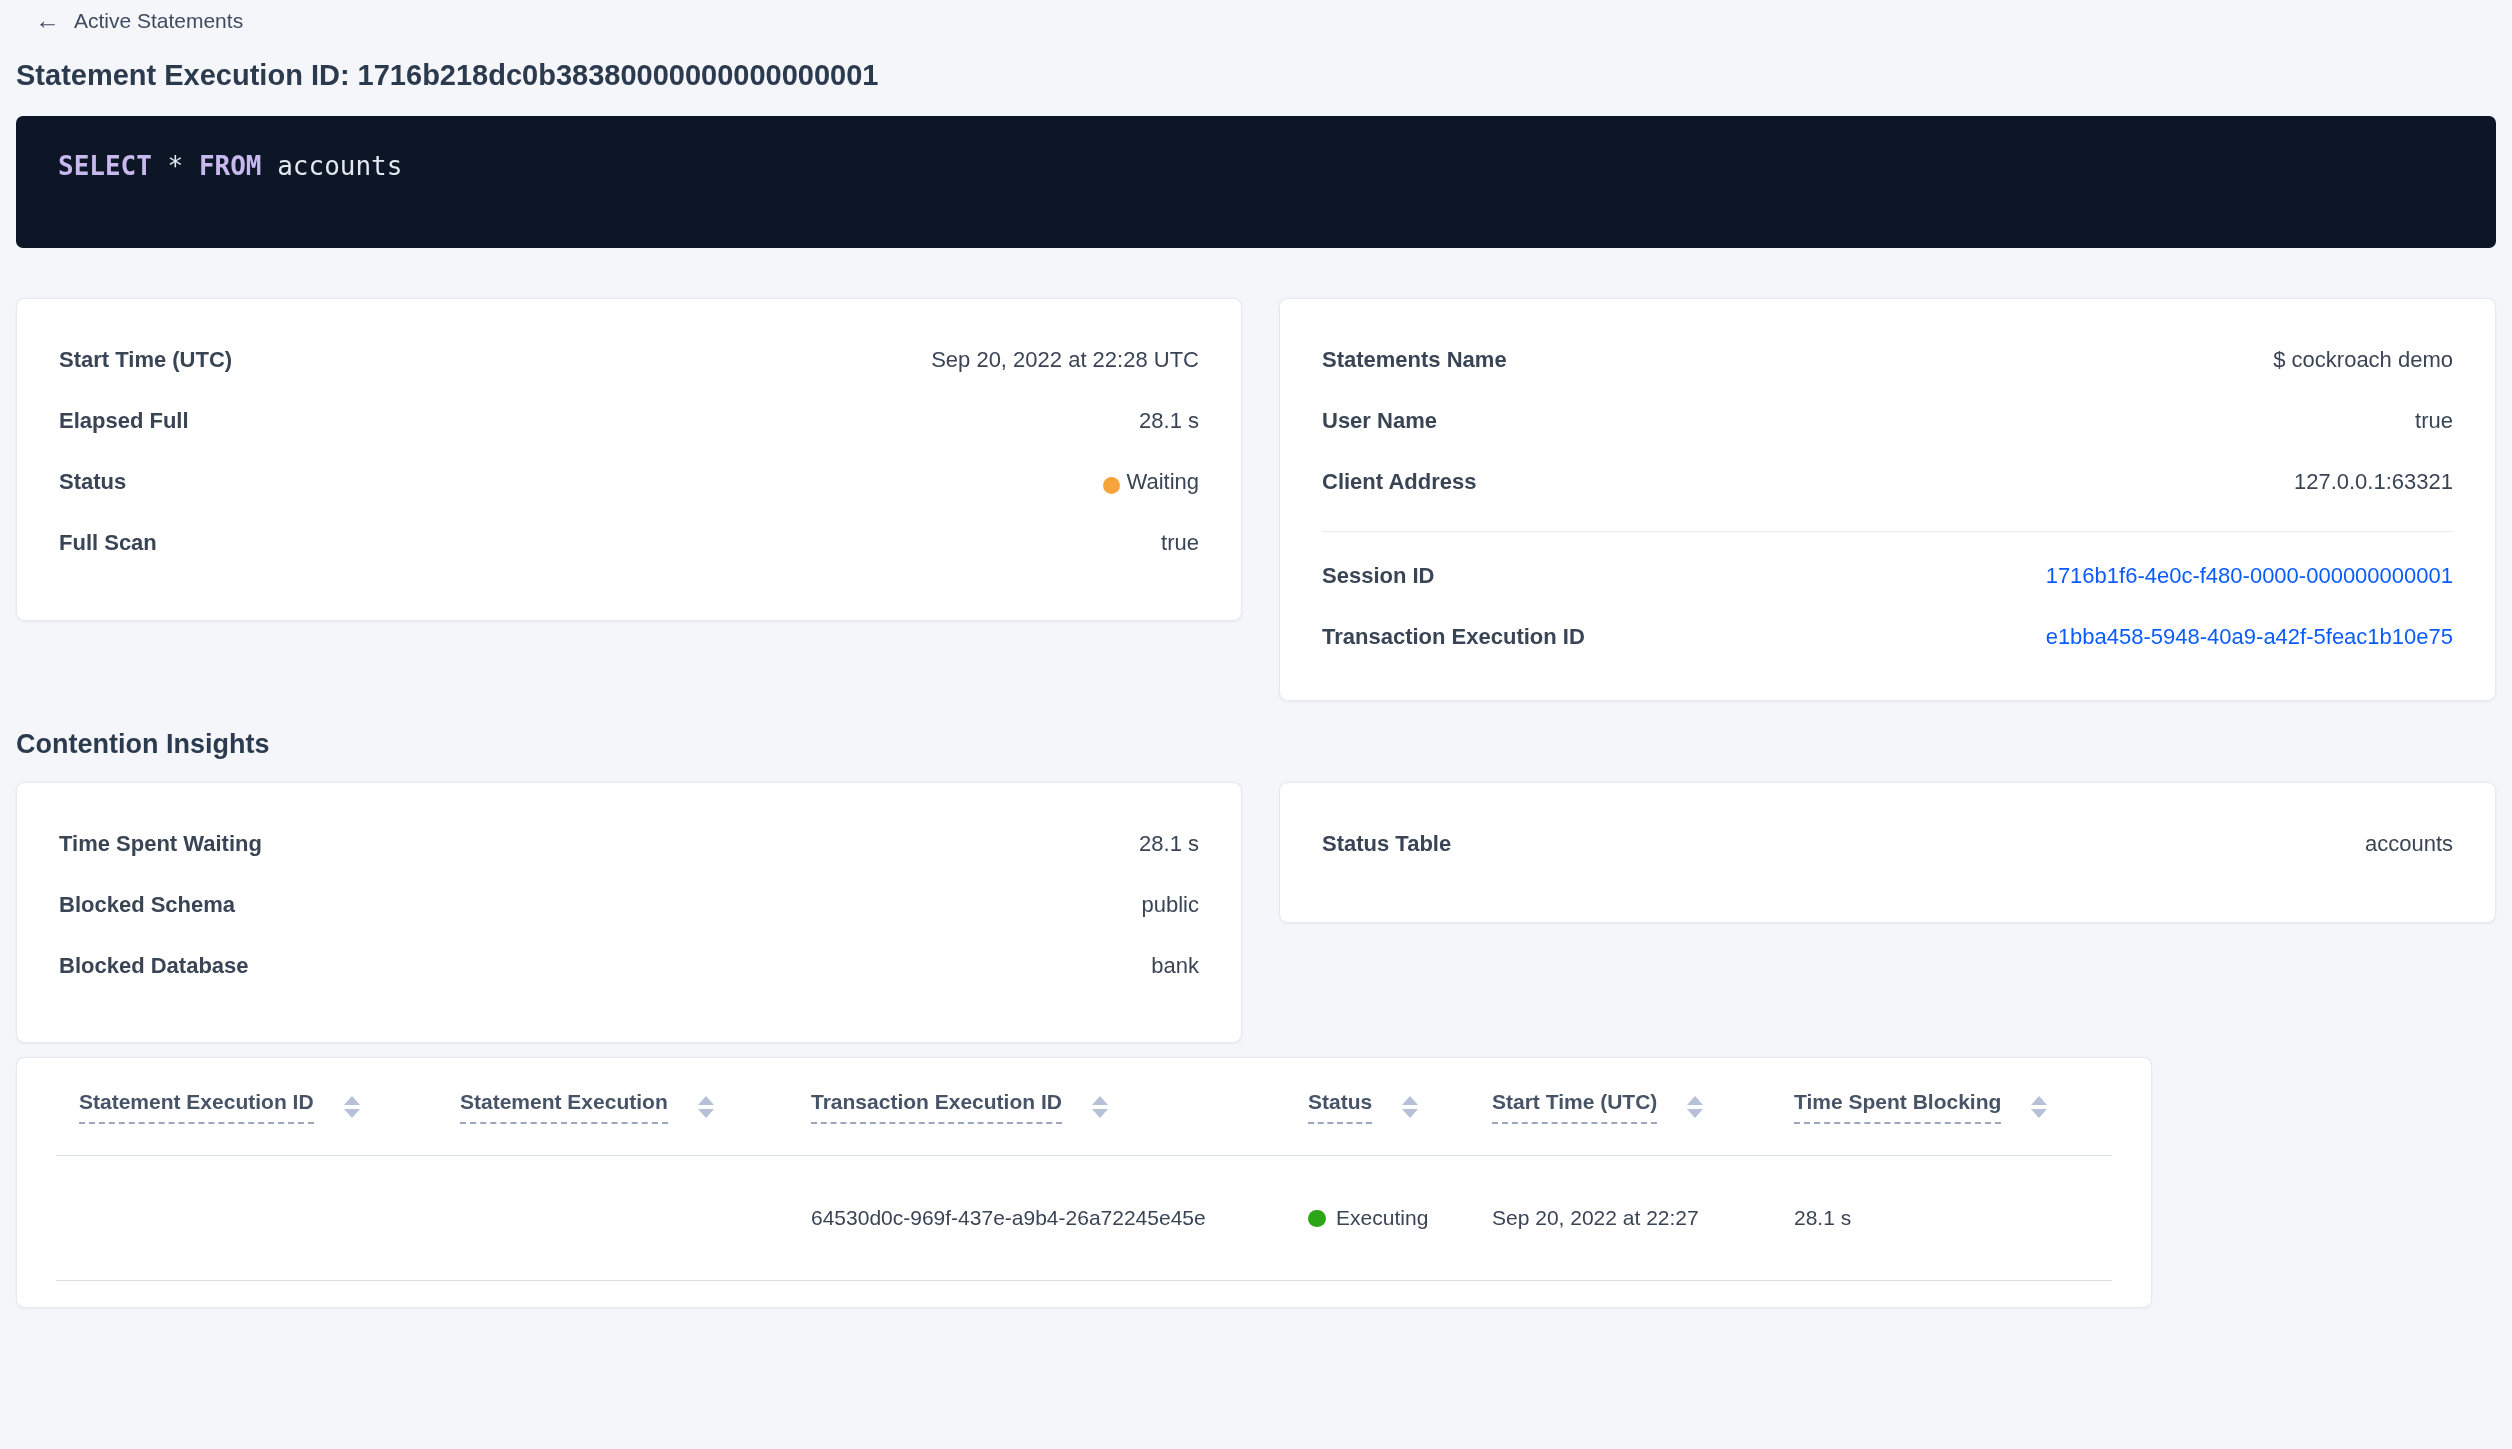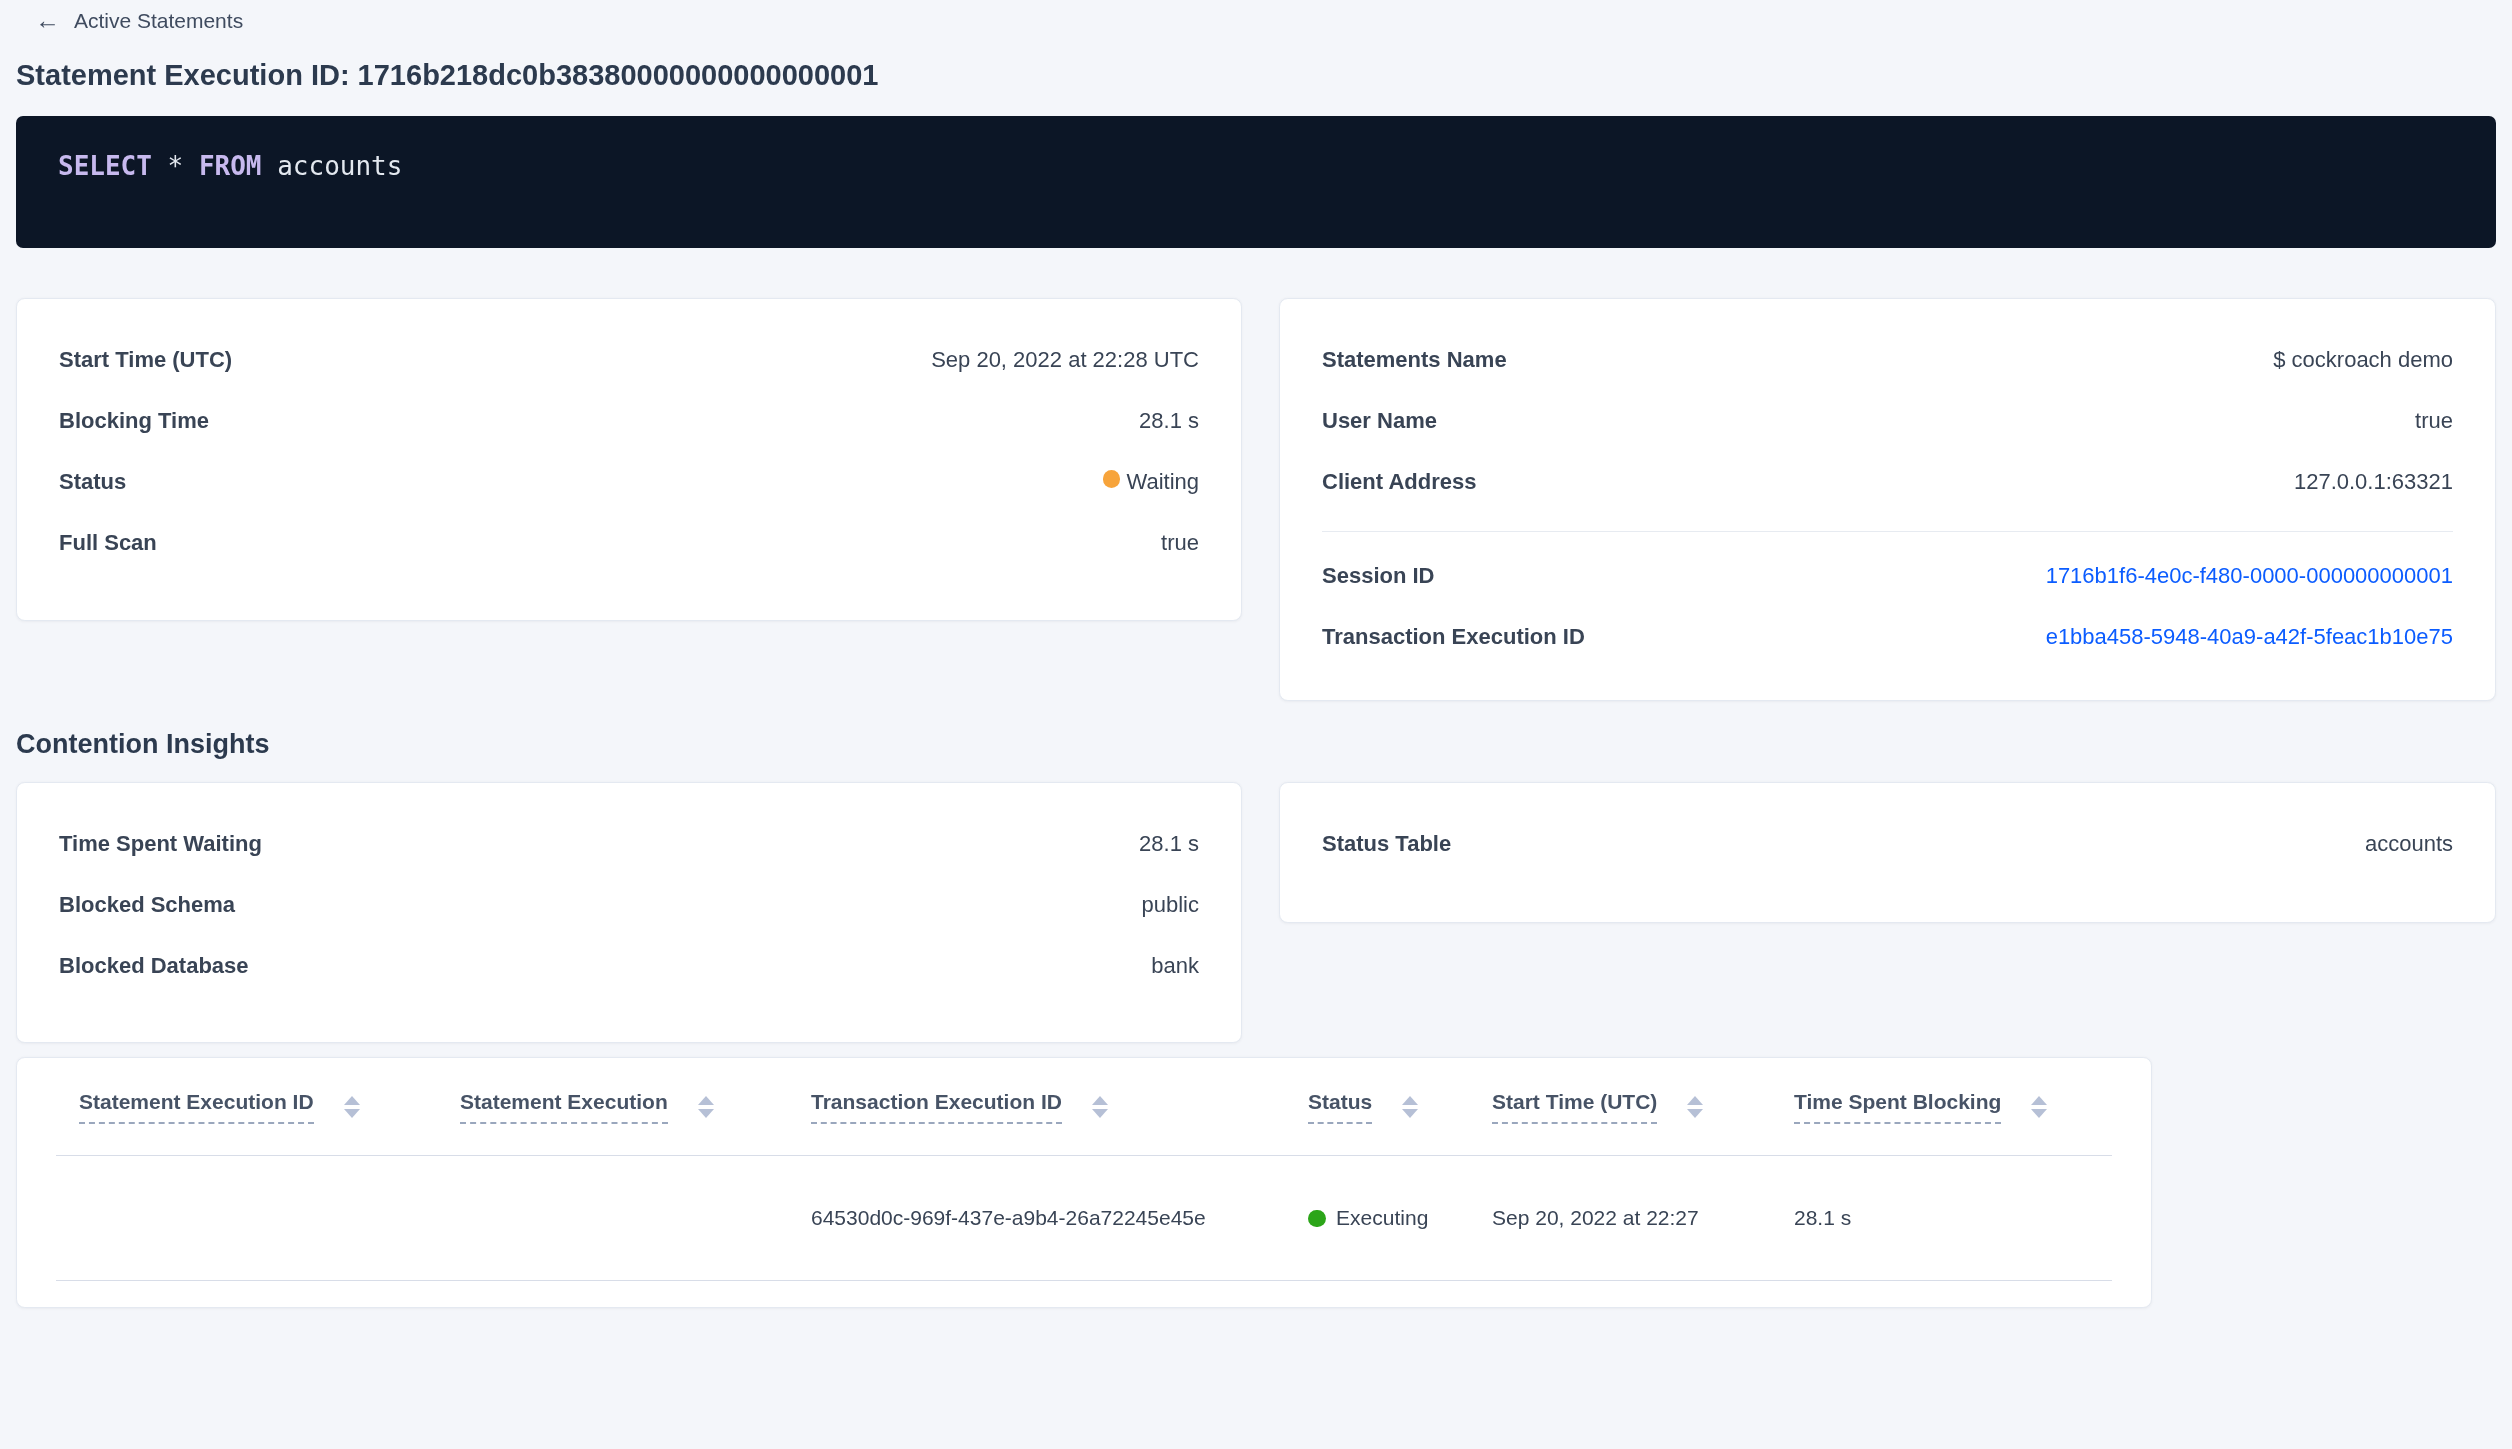--- a/index.html
+++ b/index.html
@@ -37,21 +37,21 @@
   .card.h368{height:323px;}
   .card.h459{height:403px;}
   .card.h297{height:261px;}
   .card.h161{height:141px;}
   .kv-row{display:flex;justify-content:space-between;align-items:center;
     margin-bottom:37px;font-size:22px;line-height:24px;}
   .kv-row .k{font-weight:700;color:var(--text);}
   .kv-row .v{color:var(--text);text-align:right;}
   .kv-row .v.link{color:var(--link);cursor:pointer;}
   .divider{border:none;border-top:1.8px solid #e7ebf1;margin:23px 0 32px 0;}
-  .status-chip{display:inline-flex;align-items:flex-start;gap:6px;}
+  .status-chip{display:inline-flex;align-items:flex-end;gap:6px;}
   .dot{width:17.6px;height:17.6px;border-radius:50%;display:inline-block;}
   .dot.waiting{background:var(--status-waiting);}
   .dot.executing{background:var(--status-executing);}
   
   .section-heading{margin:28px 0 0 0;font-size:27px;font-weight:700;color:var(--heading);}
   .cards-row.second{margin-top:22px;}
   .waiting-heading{margin:39px 0 0 0;font-size:27px;font-weight:700;color:var(--heading);}
   
   .table-card{margin-top:14px;width:2136px;height:251px;background:var(--card);
     border:0.9px solid var(--card-border);border-radius:8.8px;
@@ -87,21 +87,21 @@
   </div>
 
   <div class="cards-row">
 
     <div class="card left h368">
       <div class="kv-row">
         <span class="k">Start Time (UTC)</span>
         <span class="v">Sep 20, 2022 at 22:28 UTC</span>
       </div>
       <div class="kv-row">
-        <span class="k">Blocking Time</span>
+        <span class="k">Elapsed Full</span>
         <span class="v">28.1 s</span>
       </div>
       <div class="kv-row">
         <span class="k">Status</span>
         <span class="v status-chip">
           <span class="dot waiting"></span>
           <span>Waiting</span>
         </span>
       </div>
       <div class="kv-row">

